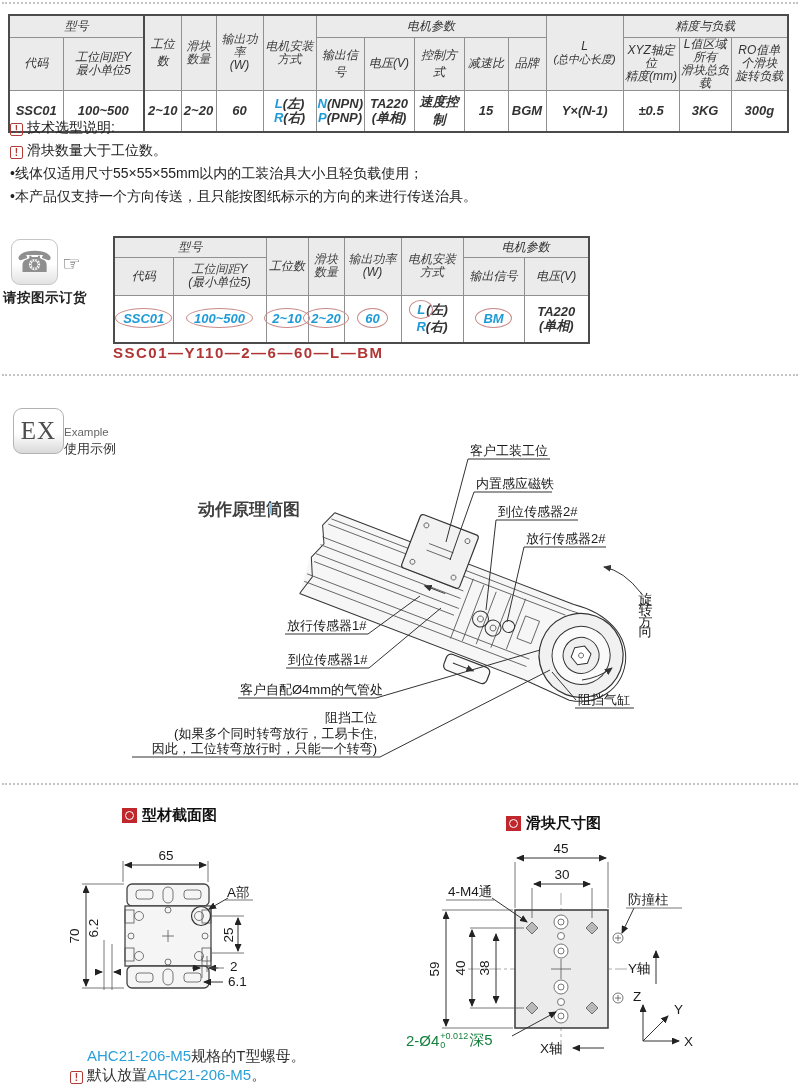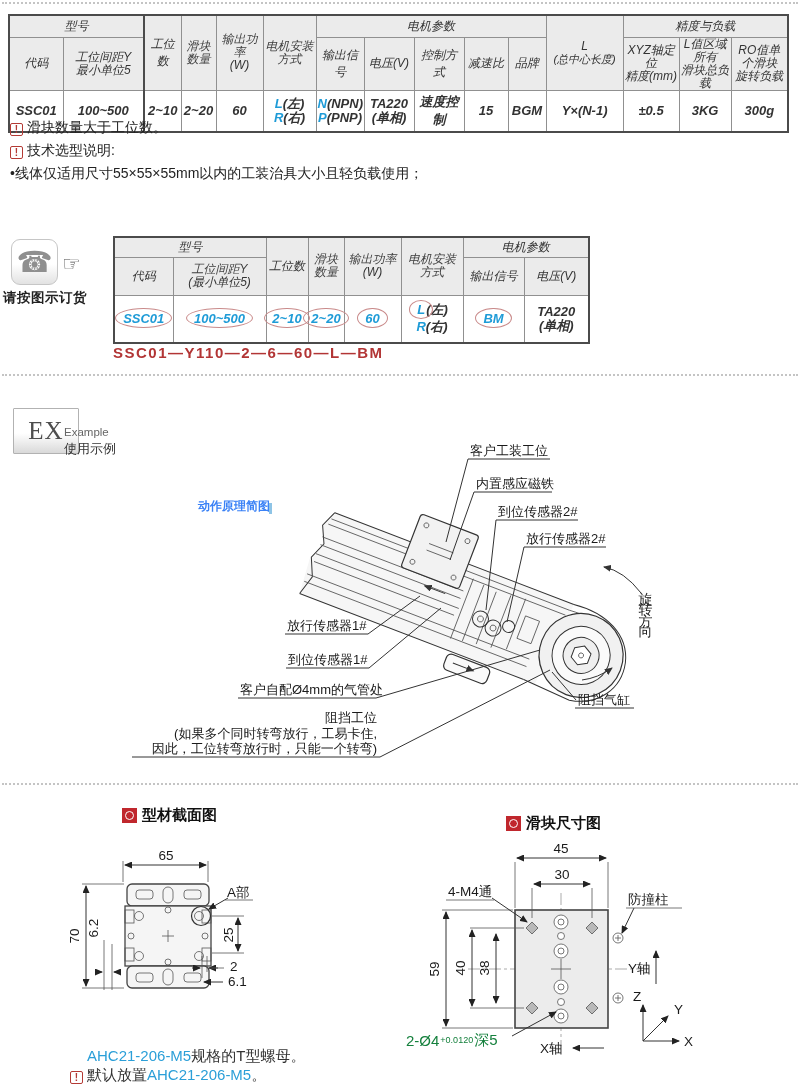--- a/index.html
+++ b/index.html
@@ -33,39 +33,39 @@
 
   
   .phonebox { left:11px; top:239px; width:47px; height:46px; border:1px solid #c6c6c6; border-radius:9px;
               background:linear-gradient(180deg,#ffffff 55%,#e2e2e2); display:flex; align-items:center;
               justify-content:center; font-size:29px; color:#8f8f8f; }
   .finger { left:62px; top:252px; font-size:21px; color:#4a4a4a; }
   .ordercap { left:3px; top:289px; font-size:13.5px; font-weight:bold; color:#222; letter-spacing:0.5px; }
   .ordercode { left:113px; top:344px; font-size:15px; color:#b23535; letter-spacing:1.5px; font-weight:bold; }
 
   
-  .ex-badge { left:13px; top:408px; width:66px; height:46px; border:1px solid #b2b2b2; border-radius:1px;
+  .ex-badge { left:13px; top:408px; width:51px; height:46px; border:1px solid #b2b2b2; border-radius:9px;
               background:linear-gradient(180deg,#ffffff 55%,#d9d9d9); display:flex; align-items:center;
               justify-content:center; font-family:"Liberation Serif","DejaVu Serif",serif;
               font-size:25px; color:#4d4d4d; letter-spacing:1px; }
   .ex-en { left:64px; top:426px; font-size:11.5px; color:#666; }
   .ex-cn { left:64px; top:440px; font-size:13px; color:#333; }
-  .diag-title { left:198px; top:498px; font-size:12px; font-weight:bold; color:#3b82f6; }
+  .diag-title { left:198px; top:498px; font-size:17px; font-weight:bold; color:#404040; }
   .rotation-label { left:637px; top:580px; height:104px; writing-mode:vertical-rl; text-orientation:upright;
                     font-size:14px; letter-spacing:11px; color:#222; }
 
   
   .sec-title { font-size:15px; font-weight:bold; color:#111; display:flex; align-items:center; gap:5px; }
   .sec-icon { display:inline-block; width:15px; height:15px; background:#c0272d; position:relative; }
   .sec-icon::after { content:""; position:absolute; left:3px; top:3px; width:7px; height:7px;
                      border:1.5px solid #fff; border-radius:50%; }
   .bnote { font-size:15px; color:#333; line-height:21px; white-space:nowrap; }
   .linkb { color:#2b9fd8; }
   .holespec { left:406px; top:1031px; font-size:15px; color:#15803d; display:flex; align-items:center; white-space:nowrap; }
-  .tol { display:inline-flex; flex-direction:row; font-size:9px; line-height:9px; margin:0 1px; vertical-align:middle; }
+  .tol { display:inline-flex; flex-direction:column; font-size:9px; line-height:9px; margin:0 1px; vertical-align:middle; }
 
   svg text { font-family:"Liberation Sans","DejaVu Sans",sans-serif; }
   .ctext { font-size:13px; fill:#1a1a1a; }
   .dtext { font-size:13.5px; fill:#1a1a1a; }
   .line { stroke:#333; stroke-width:1; fill:none; }
   .thin { stroke:#555; stroke-width:0.8; fill:none; }
 </style>
 </head>
 <body>
 
@@ -161,23 +161,24 @@
       <td>BGM</td>
       <td>Y×(N-1)</td>
       <td>±0.5</td>
       <td>3KG</td>
       <td>300g</td>
     </tr>
   </tbody>
     </table>
 
   <div class="abs" style="left:10px; top:116px;">
+    <div class="noteline"><span class="warn">!</span><span>技术选型说明:</span></div>
     <div class="noteline"><span class="warn">!</span><span>滑块数量大于工位数。</span></div>
-    <div class="noteline"><span class="warn">!</span><span>技术选型说明:</span></div>
     <div class="noteline">•<span>线体仅适用尺寸55×55×55mm以内的工装治具大小且轻负载使用；</span></div>
+    <div class="noteline">•<span>本产品仅支持一个方向传送，且只能按图纸标示的方向的来进行传送治具。</span></div>
   </div>
 
   <div class="abs phonebox">☎</div>
   <div class="abs finger">☞</div>
   <div class="abs ordercap">请按图示订货</div>
 
   <table class="spec abs" style="left:113px; top:236px; width:475px;">
     <colgroup>
       <col style="width:59px">
         <col style="width:93px">

